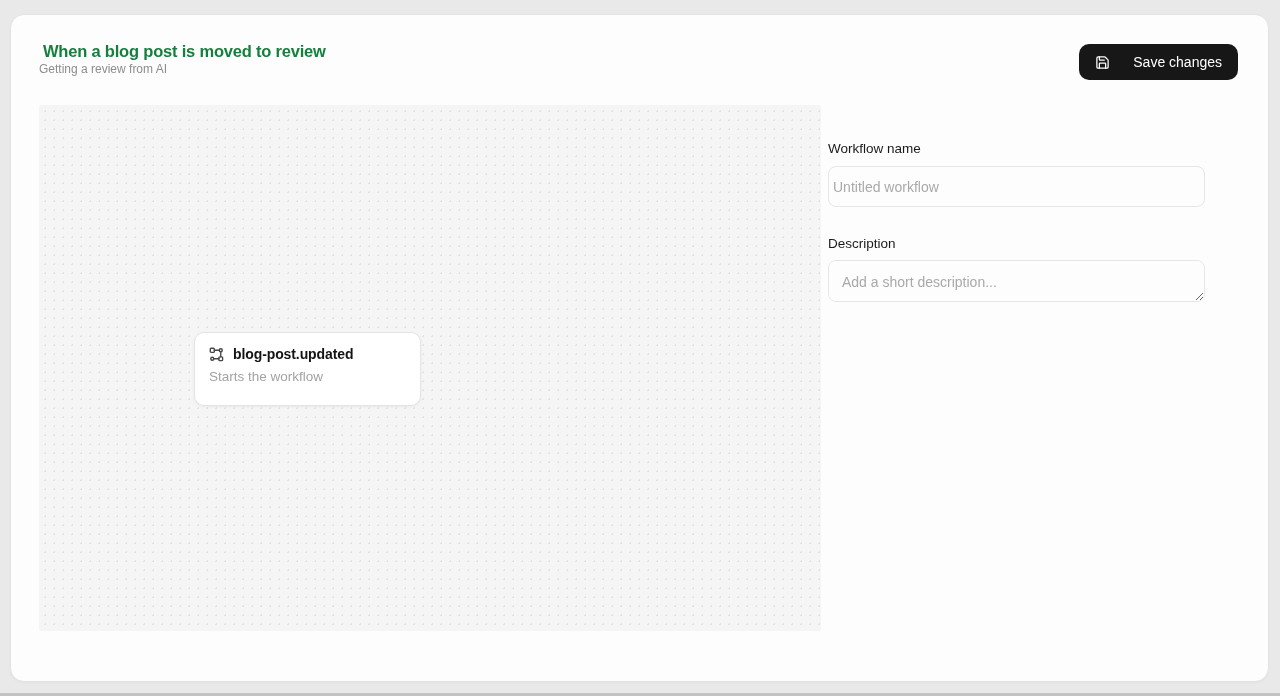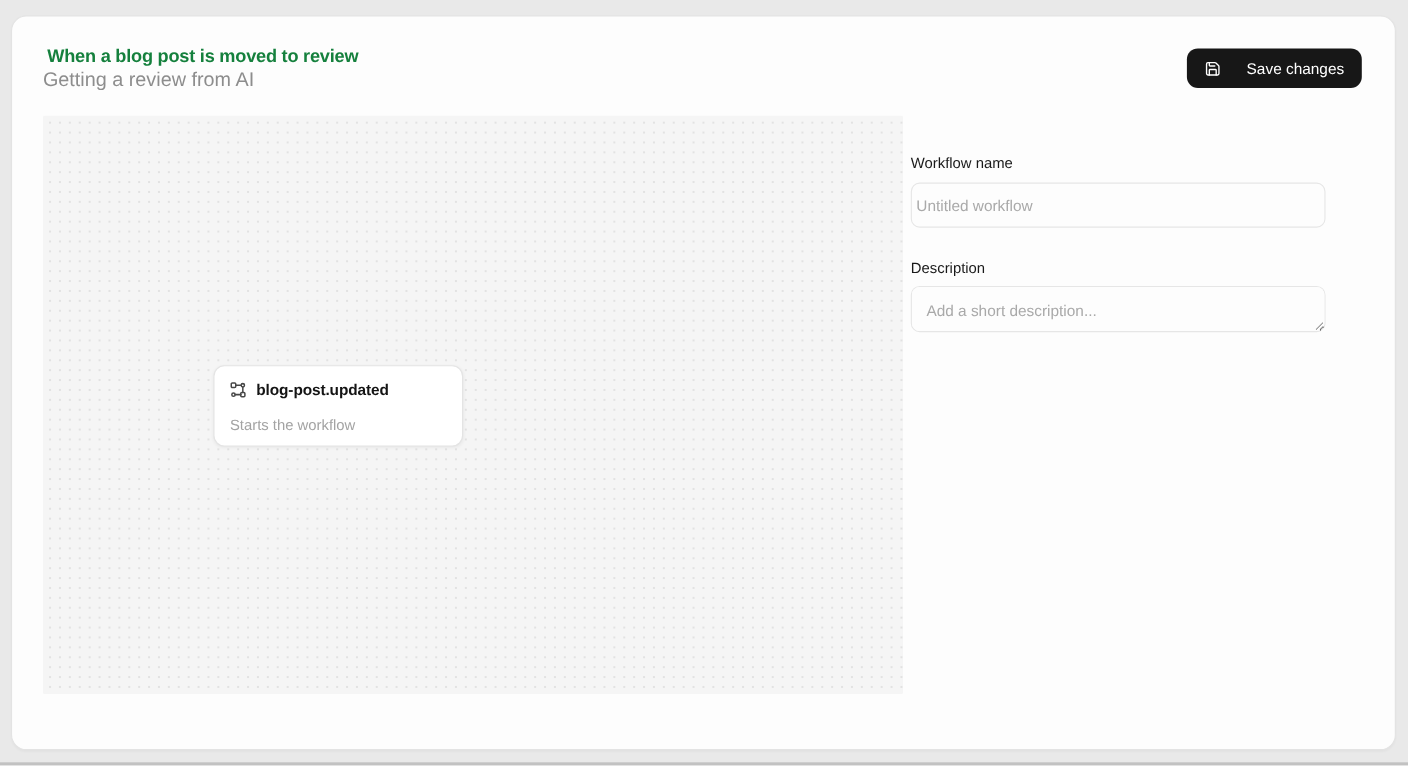--- a/index.html
+++ b/index.html
@@ -23,21 +23,21 @@
     box-shadow: 0 1px 2px rgba(0,0,0,0.03);
   }
   
   .page-title {
     position: absolute; left: 32px; top: 27px;
     font-size: 16.5px; font-weight: 700; color: #15803d;
     letter-spacing: -0.2px;
   }
   .page-subtitle {
     position: absolute; left: 28px; top: 47px;
-    font-size: 18px; font-weight: 400; color: #8d8d8d;
+    font-size: 12px; font-weight: 400; color: #8d8d8d;
   }
   .save-btn {
     position: absolute; right: 30px; top: 29px;
     height: 36px; padding: 0 16px;
     display: inline-flex; align-items: center; gap: 23px;
     background: #171717; color: #ffffff;
     border: none; border-radius: 10px;
     font-family: inherit; font-size: 14px; font-weight: 500;
     cursor: pointer;
   }
@@ -64,21 +64,21 @@
   }
   .node-title-row {
     display: flex; align-items: center; gap: 9px;
   }
   .node-title-row svg { display: block; flex: none; color: #474747; }
   .node-title {
     font-size: 14px; font-weight: 700; color: #141414;
     letter-spacing: -0.1px;
   }
   .node-subtitle {
-    margin-top: 17px;
+    margin-top: 7px;
     font-size: 13.5px; font-weight: 400; color: #a3a3a3;
   }
   
   .side-panel {
     position: absolute; left: 817px; top: 126px; width: 377px;
   }
   .field-label {
     display: block;
     font-size: 13.5px; font-weight: 500; color: #1a1a1a;
   }

